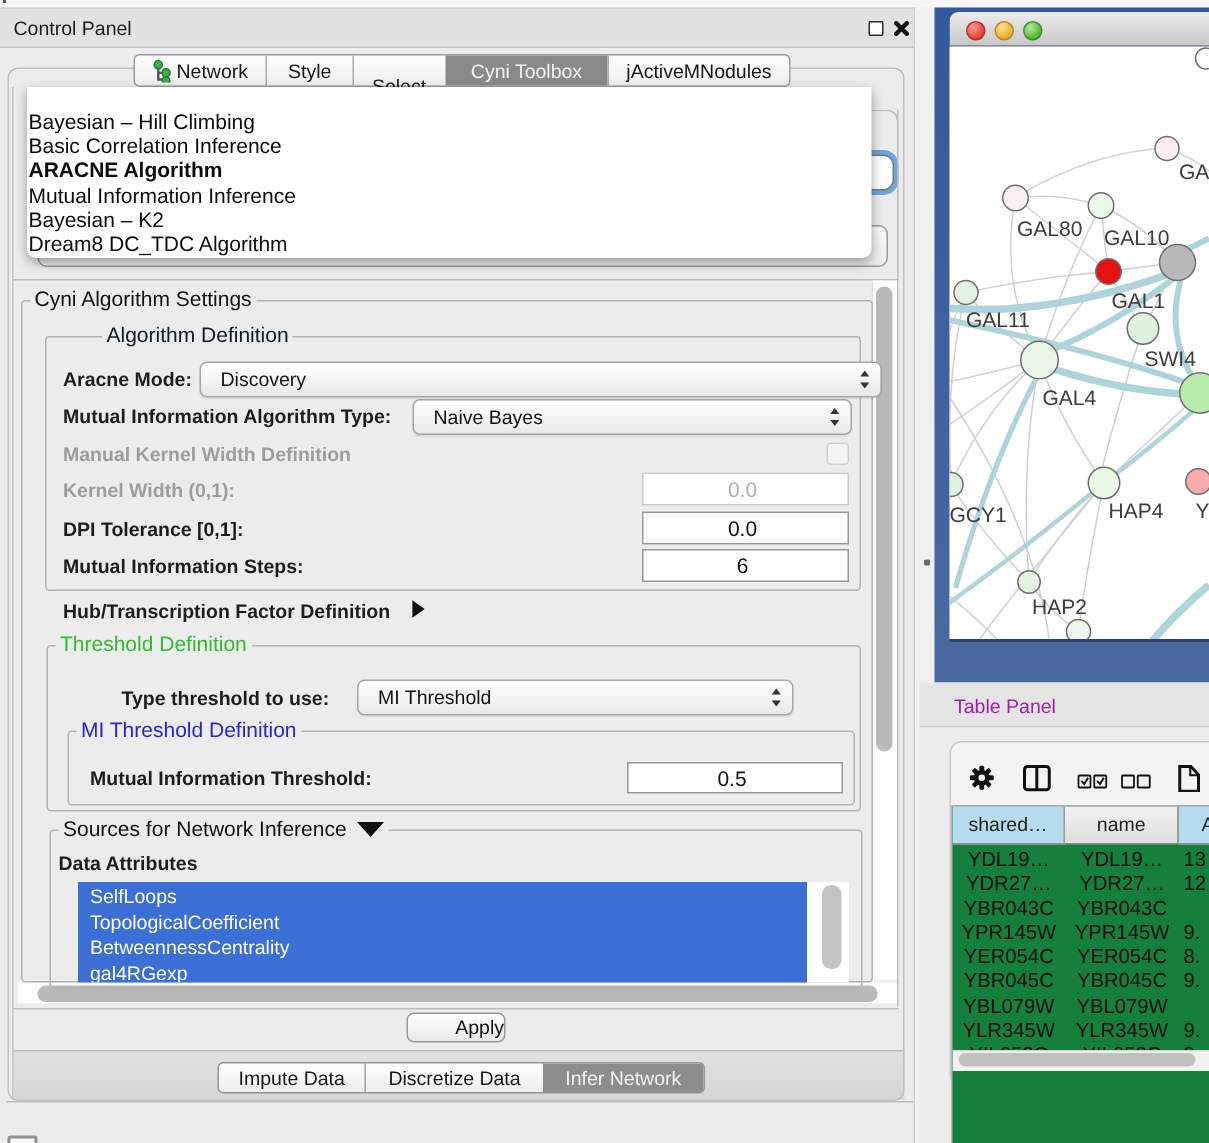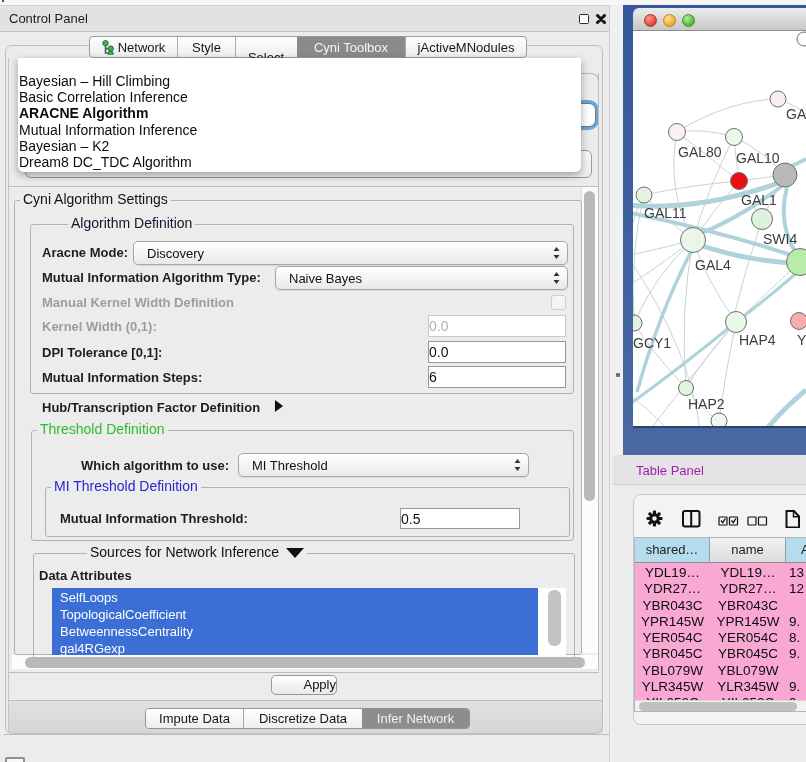--- a/index.html
+++ b/index.html
@@ -10,21 +10,21 @@
   .dis{color:#9d9d9d;}
   .group{position:absolute;border:1px solid #b2b2b2;border-radius:3px;}
   .gtitle{position:absolute;background:#ececec;padding:0 3px;font-size:13px;white-space:nowrap;line-height:13px;}
   .combo{position:absolute;border:1px solid #a6a6a6;border-radius:5px;
          background:linear-gradient(#ffffff,#f2f2f2 60%,#e8e8e8);
          box-shadow:0 1px 1px rgba(0,0,0,0.08);}
   .combo .ctext{position:absolute;left:13px;top:50%;transform:translateY(-50%);
          font-size:13px;color:#111;white-space:nowrap;}
   .carrows{position:absolute;right:7px;top:50%;transform:translateY(-50%);width:7px;height:12px;}
   .field{position:absolute;border:1px solid #989898;background:#fff;
-         font-size:14px;color:#111;text-align:left;line-height:20px;padding-right:4px;box-sizing:border-box;}
+         font-size:14px;color:#111;text-align:center;line-height:20px;padding-right:4px;box-sizing:border-box;}
   .fielddis{border-color:#c9c9c9;color:#b0b0b0;}
 </style>
 </head>
 <body>
 
 <div class="abs" style="left:0;top:0;width:806px;height:5px;background:#f6f6f6;"></div>
 <div class="abs" style="left:2px;top:0;width:2px;height:2px;background:#555;"></div>
 
 <div class="abs" style="left:0;top:5px;width:612px;height:27px;background:#e2e2e2;border-top:1px solid #d2d2d2;border-bottom:1px solid #c0c0c0;box-sizing:border-box;"></div>
 <div class="abs" style="left:9px;top:11px;font-size:13px;color:#1a1a1a;">Control Panel</div>
@@ -64,21 +64,21 @@
 
 <div class="abs" style="left:598px;top:73px;width:1px;height:598px;background:#bdbdbd;"></div>
 
 <div class="group" style="left:14px;top:200px;width:566px;height:453px;"></div>
 <div class="gtitle" style="left:20px;top:193px;color:#111;font-size:14px;">Cyni Algorithm Settings</div>
 
 <div class="group" style="left:30px;top:224px;width:542px;height:168px;"></div>
 <div class="gtitle" style="left:36px;top:217px;color:#0f172a;font-size:14px;margin-left:32px;">Algorithm Definition</div>
 
 <div class="abs lbl" style="left:42px;top:245px;">Aracne Mode:</div>
-<div class="combo" style="left:133px;top:241px;width:433px;height:22px;">
+<div class="combo" style="left:133px;top:241px;width:433px;height:22px;padding-left:20px;">
   <div class="ctext">Discovery</div>
   <svg class="carrows" viewBox="0 0 7 12">
       <path d="M3.5 0 L6.5 4 L0.5 4 Z" fill="#333"></path>
       <path d="M3.5 12 L6.5 8 L0.5 8 Z" fill="#333"></path>
     </svg>
 </div>
 
 <div class="abs lbl" style="left:42px;top:270px;">Mutual Information Algorithm Type:</div>
 <div class="combo" style="left:275px;top:266px;width:291px;height:22px;">
   <div class="ctext">Naive Bayes</div>
@@ -101,36 +101,36 @@
 <div class="field" style="left:428px;top:366px;width:138px;height:22px;">6</div>
 
 <div class="abs lbl" style="left:42px;top:400px;">Hub/Transcription Factor Definition</div>
 <svg class="abs" style="left:274px;top:400px;" width="10" height="12" viewBox="0 0 11 13">
     <path d="M1 0 L10 6.5 L1 13 Z" fill="#111"></path>
   </svg>
 
 <div class="group" style="left:31px;top:430px;width:541px;height:109px;"></div>
 <div class="gtitle" style="left:37px;top:423px;color:#2dbd2d;font-size:14px;">Threshold Definition</div>
 
-<div class="abs lbl" style="left:81px;top:458px;">Which algorithm to use:</div>
+<div class="abs lbl" style="left:81px;top:458px;">Type threshold to use:</div>
 <div class="combo" style="left:238px;top:453px;width:289px;height:22px;">
   <div class="ctext">MI Threshold</div>
   <svg class="carrows" viewBox="0 0 7 12">
       <path d="M3.5 0 L6.5 4 L0.5 4 Z" fill="#333"></path>
       <path d="M3.5 12 L6.5 8 L0.5 8 Z" fill="#333"></path>
     </svg>
 </div>
 
 <div class="group" style="left:45px;top:487px;width:523px;height:48px;"></div>
 <div class="gtitle" style="left:51px;top:480px;color:#2a23d0;font-size:14px;">MI Threshold Definition</div>
 <div class="abs lbl" style="left:60px;top:511px;">Mutual Information Threshold:</div>
-<div class="field" style="left:400px;top:508px;width:120px;height:21px;">0.5</div>
+<div class="field" style="left:418px;top:508px;width:144px;height:21px;">0.5</div>
 
 <div class="group" style="left:33px;top:553px;width:540px;height:104px;"></div>
-<div class="gtitle" style="left:39px;top:546px;color:#111;font-size:14px;margin-left:48px;">Sources for Network Inference <span style="display:inline-block;width:0;height:0;border-left:9px solid transparent;border-right:9px solid transparent;border-top:10px solid #111;vertical-align:middle;margin-left:3px;"></span></div>
+<div class="gtitle" style="left:39px;top:546px;color:#111;font-size:14px;">Sources for Network Inference <span style="display:inline-block;width:0;height:0;border-left:9px solid transparent;border-right:9px solid transparent;border-top:10px solid #111;vertical-align:middle;margin-left:3px;"></span></div>
 <div class="abs lbl" style="left:39px;top:568px;">Data Attributes</div>
 <div class="abs" style="left:52px;top:588px;width:514px;height:67px;background:#fff;overflow:hidden;">
   <div style="position:absolute;left:0;top:0;width:486px;height:68px;background:#3b6fd6;"></div>
   <div style="position:absolute;left:8px;top:1px;width:480px;color:#fff;font-size:13px;line-height:17px;">SelfLoops<br>TopologicalCoefficient<br>BetweennessCentrality<br>gal4RGexp</div>
   <div style="position:absolute;left:496px;top:2px;width:13px;height:56px;background:#c3c3c3;border-radius:6px;"></div>
 </div>
 
 <div class="abs" style="left:271px;top:675px;width:66px;height:20px;border:1px solid #979797;border-radius:5px;background:linear-gradient(#ffffff,#e8e8e8);box-sizing:border-box;text-align:right;font-size:13px;line-height:18px;color:#111;">Apply</div>
 
 <div class="abs" style="left:9px;top:700px;width:594px;height:33px;background:linear-gradient(#e0e0e0,#d6d6d6);border-top:1px solid #bdbdbd;box-sizing:border-box;"></div>
@@ -290,21 +290,21 @@
     <rect x="103" y="8" width="8" height="8" rx="0.5"></rect>
     <rect x="113.5" y="8" width="8" height="8" rx="0.5"></rect>
   </g>
 
   <g stroke="#111" fill="none" stroke-width="2">
     <path d="M141.5 2 h7.5 l5 5.5 v11 h-12.5 z"></path>
     <path d="M148.5 2 v5.8 h5.5" stroke-width="1.4"></path>
   </g>
 </svg>
 
-<div class="abs" style="left:634px;top:537px;width:172px;height:175px;background:#f9a8d4;border:1px solid #b5b5b5;border-right:none;box-sizing:border-box;overflow:hidden;">
+<div class="abs" style="left:634px;top:537px;width:172px;height:226px;background:#15803d;border:1px solid #b5b5b5;border-right:none;box-sizing:border-box;overflow:hidden;">
   <div style="position:absolute;left:0;top:0;height:25px;width:75px;background:#b5dcee;border-right:1px solid #9a9a9a;border-bottom:1px solid #8e8e8e;box-sizing:border-box;text-align:center;font-size:13px;line-height:24px;color:#222;">shared…</div>
   <div style="position:absolute;left:75px;top:0;height:25px;width:76px;background:linear-gradient(#f2f2f2,#ddd);border-right:1px solid #9a9a9a;border-bottom:1px solid #8e8e8e;box-sizing:border-box;text-align:center;font-size:13px;line-height:24px;color:#222;">name</div>
   <div style="position:absolute;left:151px;top:0;height:25px;width:22px;background:#b5dcee;border-bottom:1px solid #8e8e8e;box-sizing:border-box;font-size:13px;line-height:24px;color:#222;padding-left:15px;">A</div>
   <div style="position:absolute;left:0;top:27px;width:75px;text-align:center;font-size:13.5px;line-height:16.3px;color:#0d0d0d;">YDL19…<br>YDR27…<br>YBR043C<br>YPR145W<br>YER054C<br>YBR045C<br>YBL079W<br>YLR345W<br>YIL052C</div>
   <div style="position:absolute;left:75px;top:27px;width:76px;text-align:center;font-size:13.5px;line-height:16.3px;color:#0d0d0d;">YDL19…<br>YDR27…<br>YBR043C<br>YPR145W<br>YER054C<br>YBR045C<br>YBL079W<br>YLR345W<br>YIL052C</div>
   <div style="position:absolute;left:154px;top:27px;width:20px;text-align:left;font-size:13.5px;line-height:16.3px;color:#0d0d0d;">13<br>12<br>&nbsp;<br>9.<br>8.<br>9.<br>&nbsp;<br>9.<br>9.</div>
 
   <div style="position:absolute;left:0;top:162px;width:172px;height:13px;background:#f2f2f2;border-top:1px solid #d8d8d8;"></div>
   <div style="position:absolute;left:4px;top:164px;width:158px;height:9px;background:#c0c0c0;border-radius:5px;"></div>
 </div>

